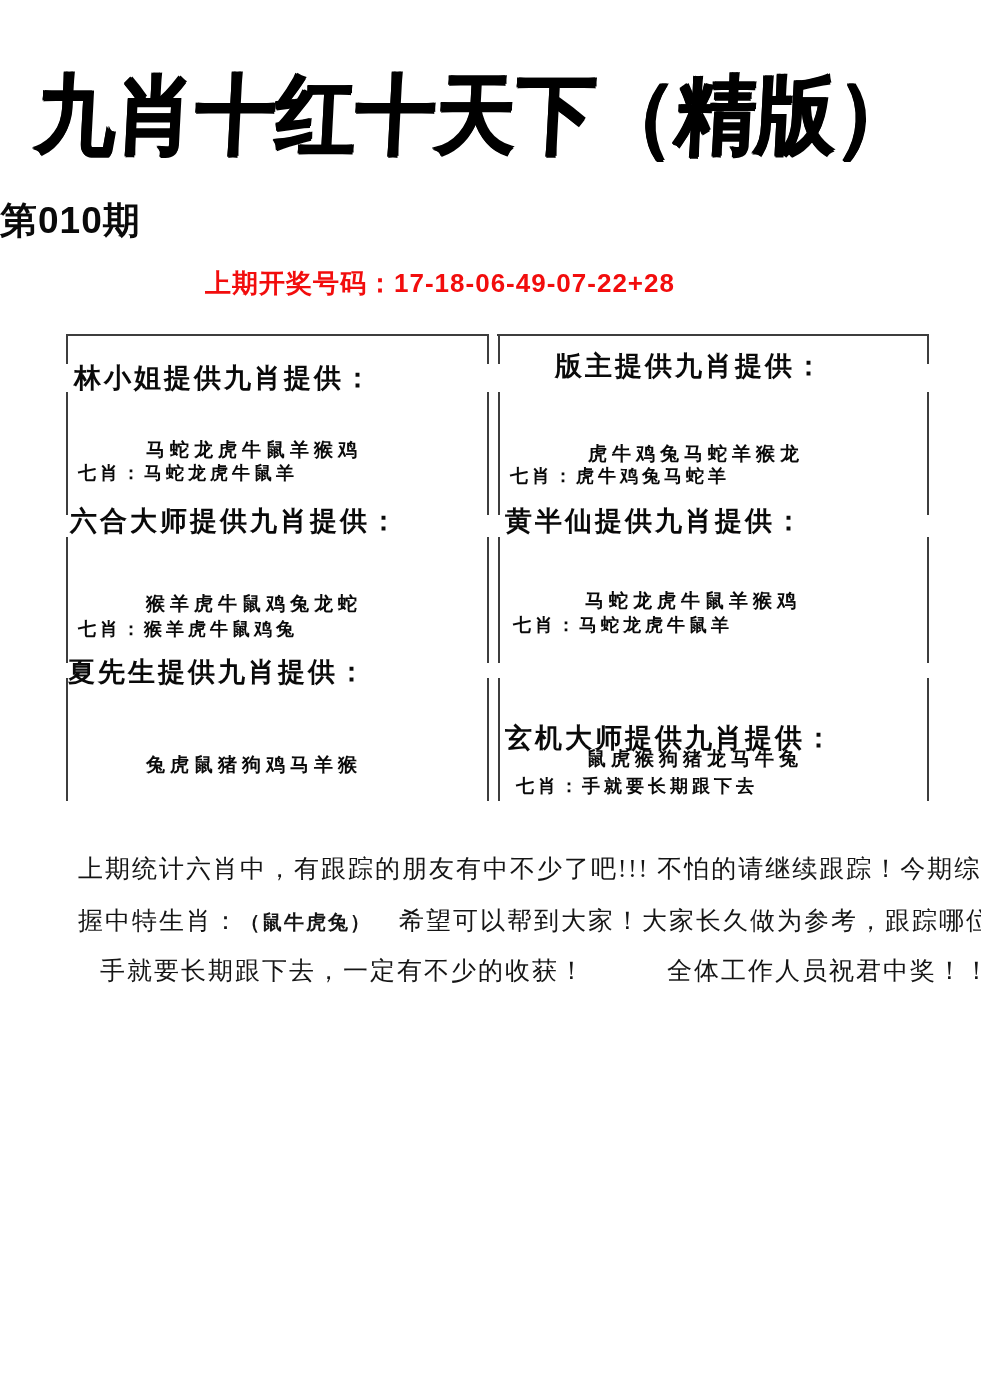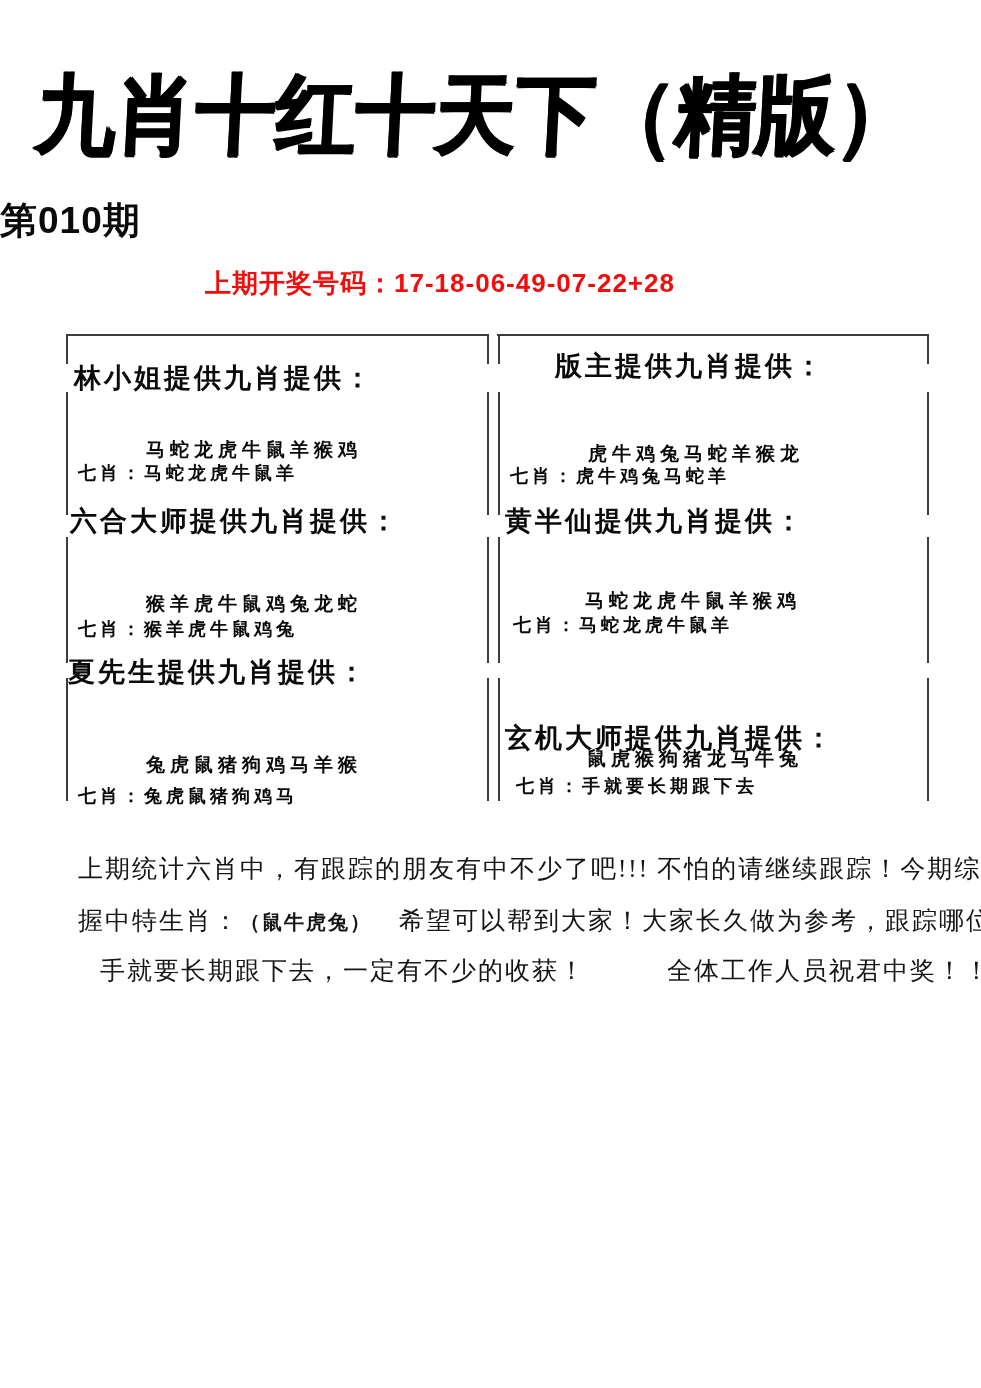--- a/index.html
+++ b/index.html
@@ -99,21 +99,20 @@
   <div class="abs tip-header" style="left:74px;top:344px;margin-top:16px;">林小姐提供九肖提供：</div>
   <div class="abs tip-nine" style="left:146px;top:437px;">马蛇龙虎牛鼠羊猴鸡</div>
   <div class="abs tip-seven" style="left:78px;top:461px;">七肖：马蛇龙虎牛鼠羊</div>
 
   <div class="abs tip-header" style="left:70px;top:503px;">六合大师提供九肖提供：</div>
   <div class="abs tip-nine" style="left:146px;top:591px;">猴羊虎牛鼠鸡兔龙蛇</div>
   <div class="abs tip-seven" style="left:78px;top:617px;">七肖：猴羊虎牛鼠鸡兔</div>
 
   <div class="abs tip-header" style="left:68px;top:654px;">夏先生提供九肖提供：</div>
   <div class="abs tip-nine" style="left:146px;top:752px;text-align:center;">兔虎鼠猪狗鸡马羊猴</div>
-  <div class="abs tip-seven" style="left:78px;top:784px;">七肖：兔虎鼠猪狗鸡马</div>
 
   <div class="abs tip-nine" style="left:588px;top:441px;">虎牛鸡兔马蛇羊猴龙</div>
   <div class="abs tip-header" style="left:555px;top:348px;">版主提供九肖提供：</div>
   <div class="abs tip-seven" style="left:510px;top:464px;">七肖：虎牛鸡兔马蛇羊</div>
 
   <div class="abs tip-header" style="left:505px;top:503px;">黄半仙提供九肖提供：</div>
   <div class="abs tip-nine" style="left:585px;top:588px;">马蛇龙虎牛鼠羊猴鸡</div>
   <div class="abs tip-seven" style="left:513px;top:613px;">七肖：马蛇龙虎牛鼠羊</div>
 
   <div class="abs tip-header" style="left:505px;top:676px;margin-top:44px;">玄机大师提供九肖提供：</div>

